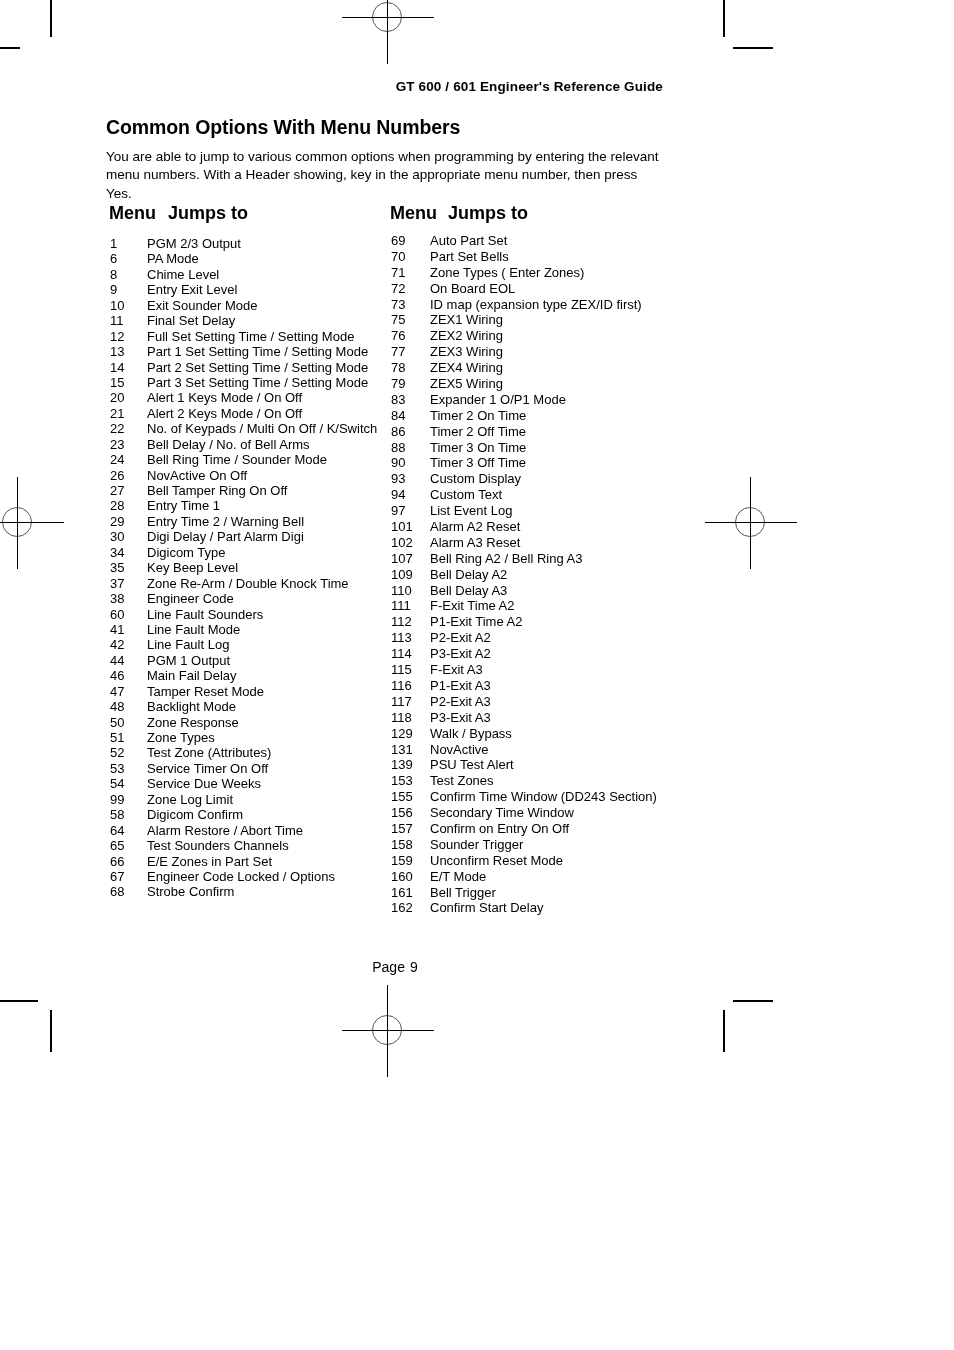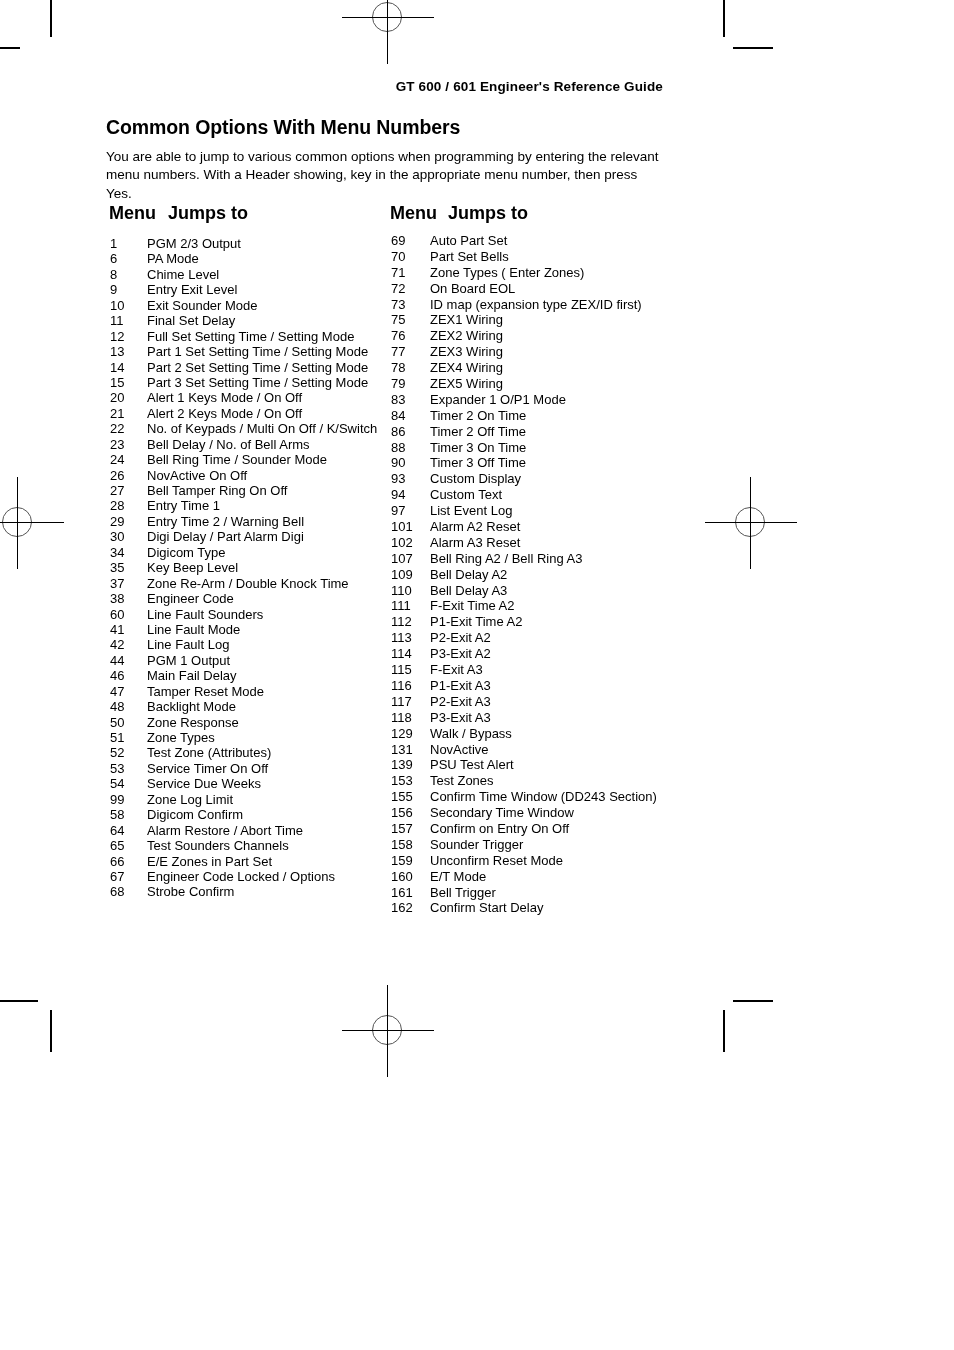--- a/index.html
+++ b/index.html
@@ -532,14 +532,17 @@
       <div class="entry">
         <span class="num">161</span>
         <span class="label">Bell Trigger</span>
       </div>
       <div class="entry">
         <span class="num">162</span>
         <span class="label">Confirm Start Delay</span>
       </div>
     </div>
 
+  <div class="page-number">
+    <span>Page</span><span class="pn-gap"></span><span>9</span>
+  </div>
 
 </div>
 
 </body></html>

